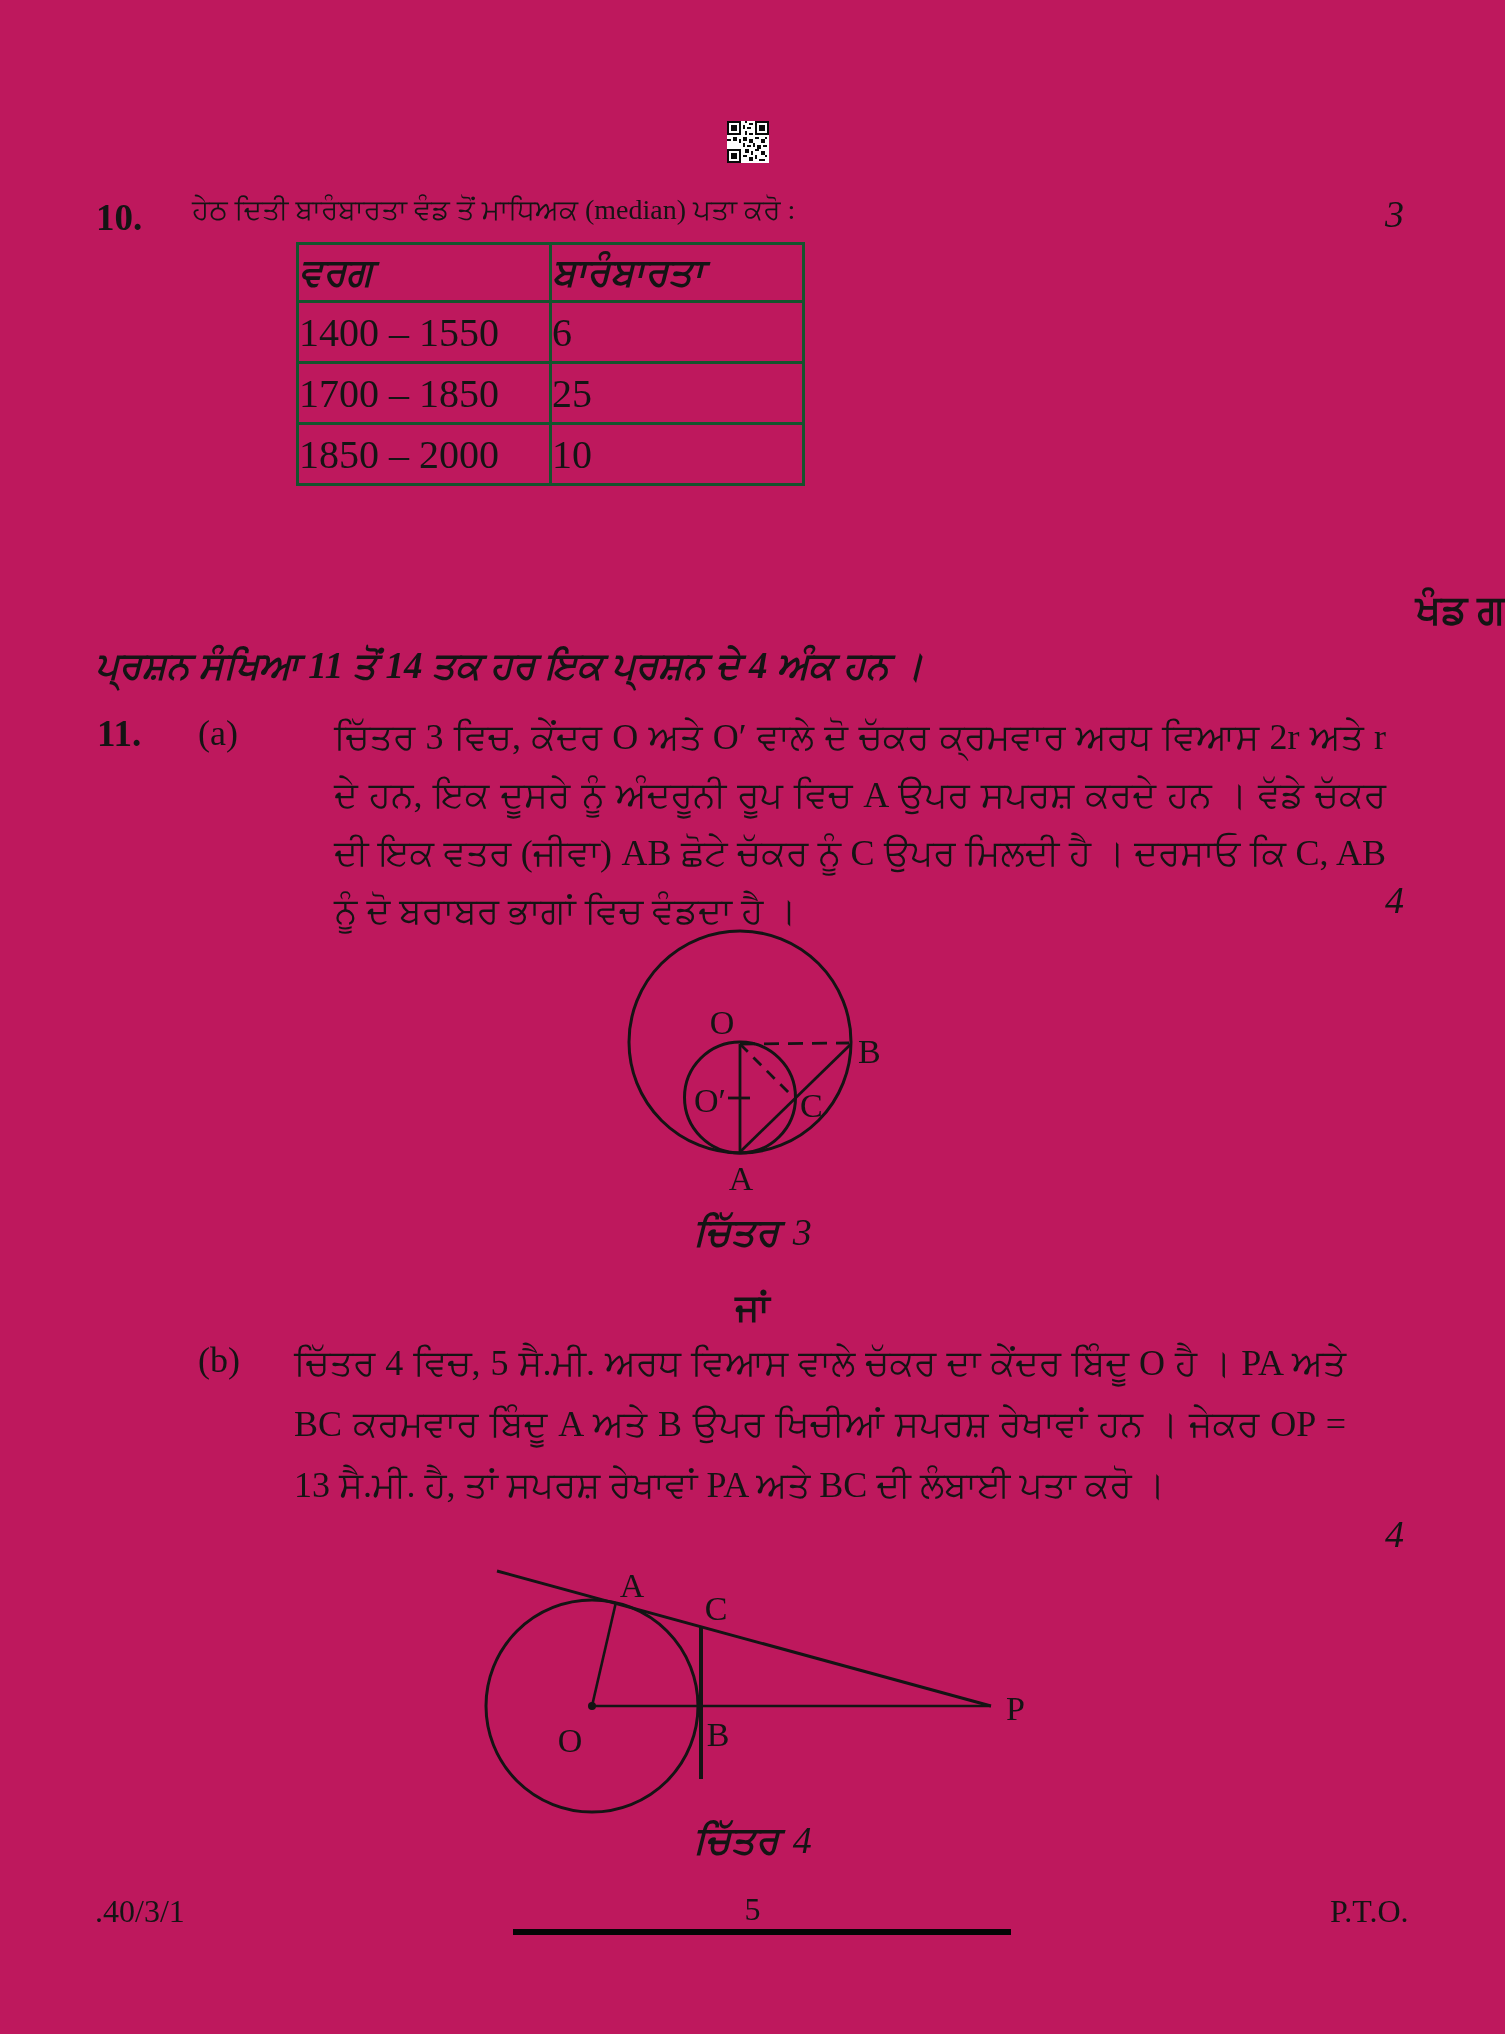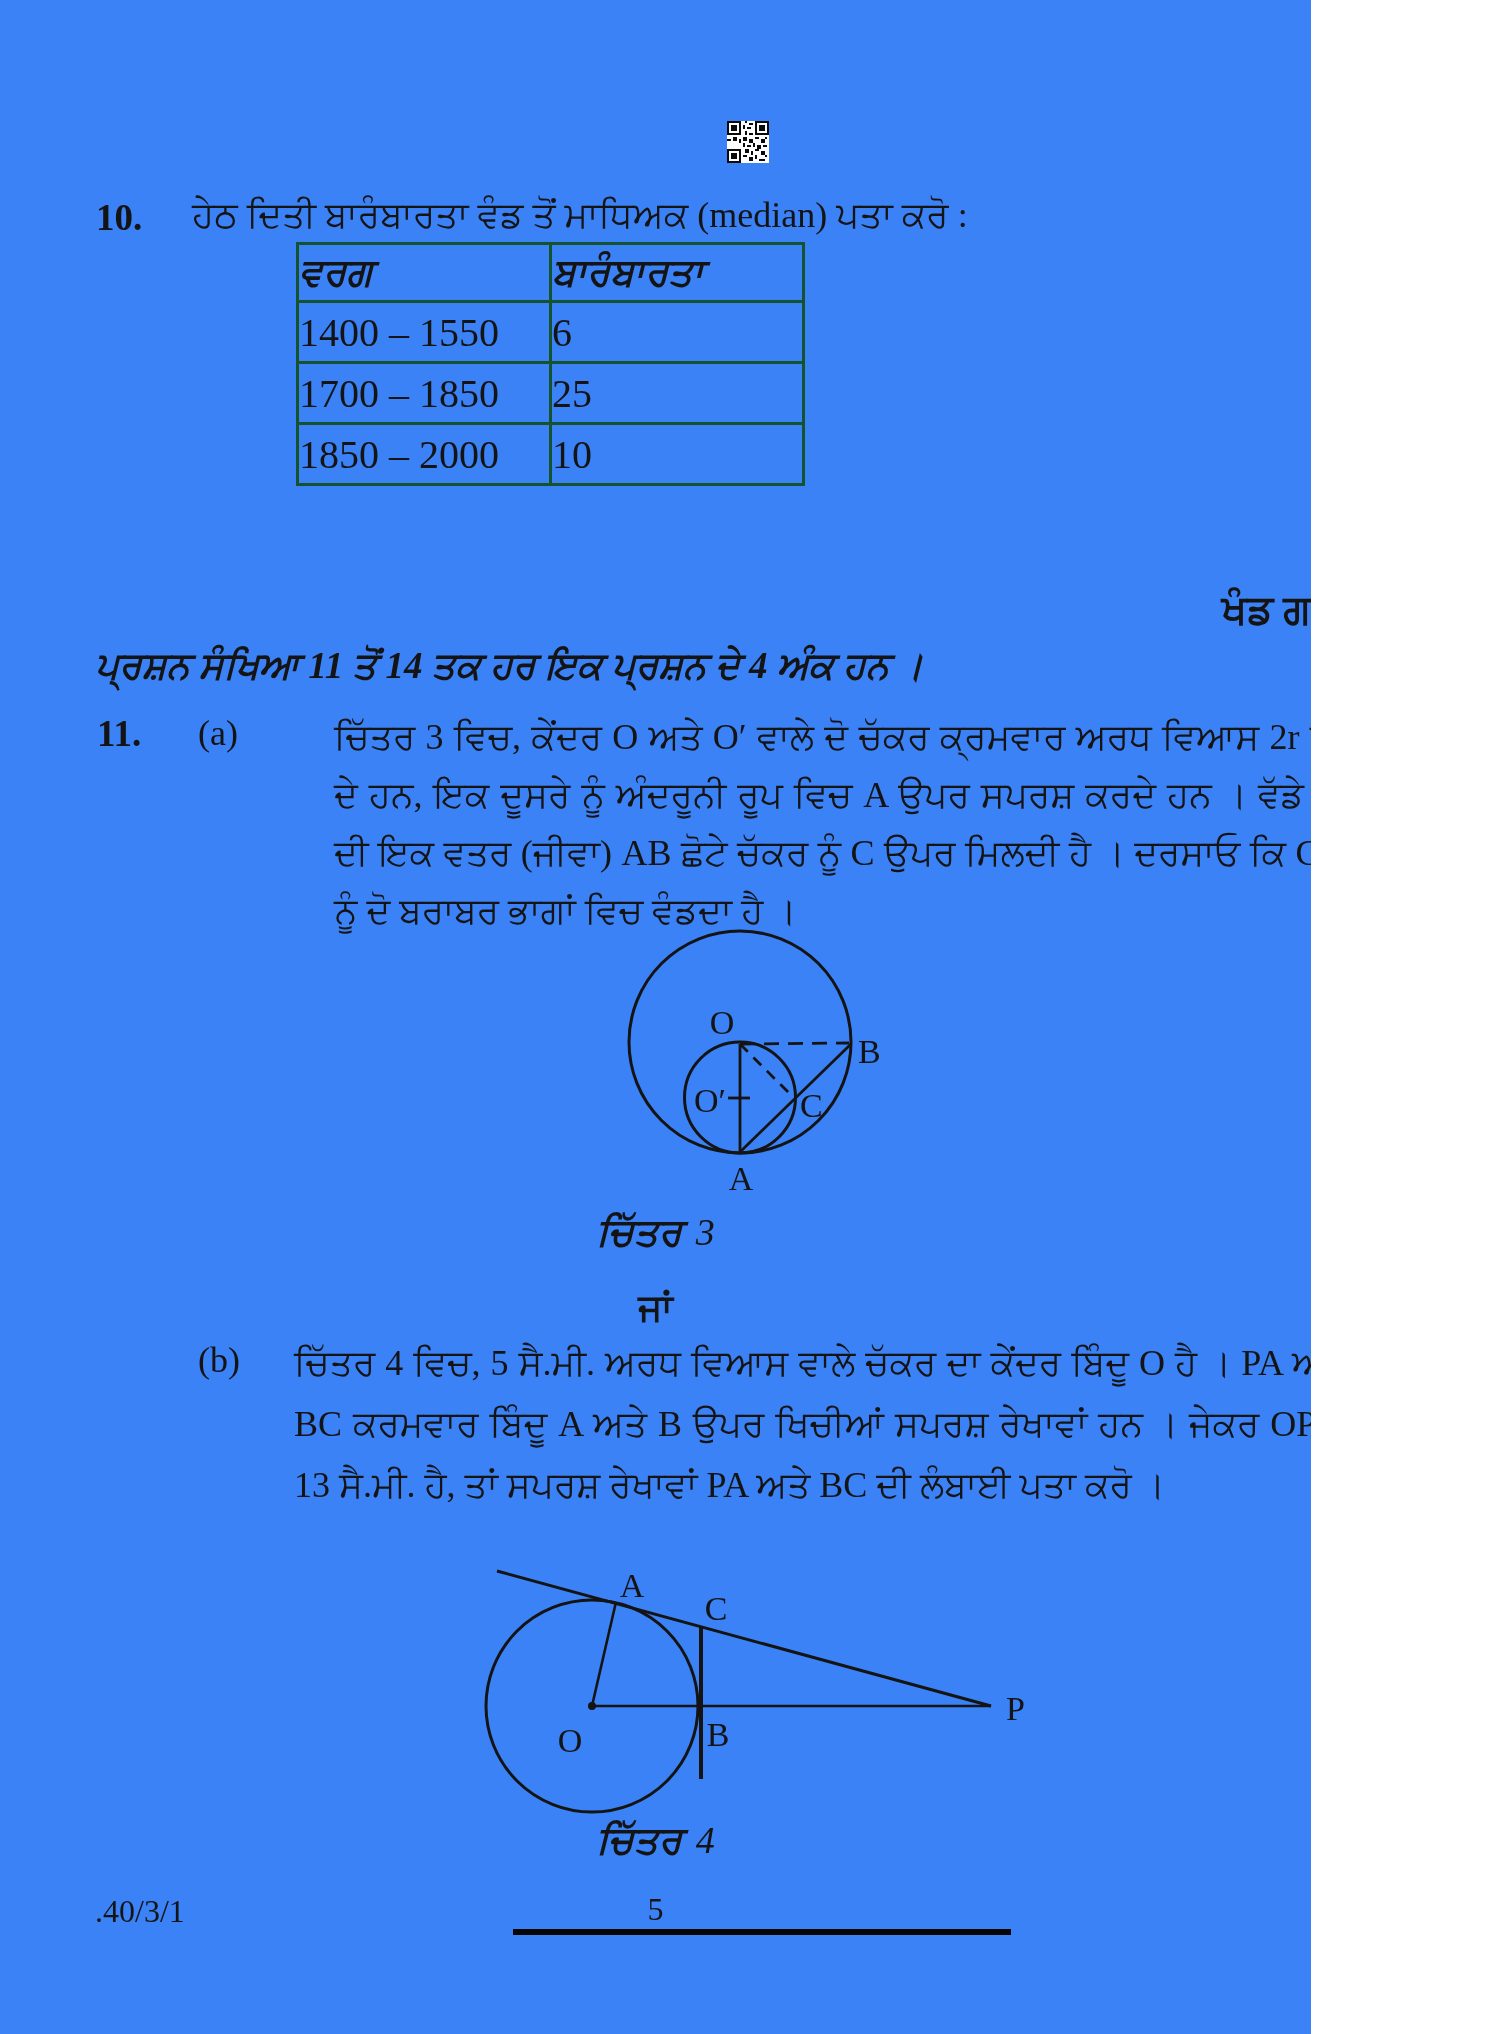--- a/index.html
+++ b/index.html
@@ -1,29 +1,29 @@
 <!DOCTYPE html>
 <html><head>
 <meta charset="utf-8">
 <style>
   html,body{margin:0;padding:0;}
   body{background:#ffffff;}
   .page{
     position:relative;
-    width:1311px;height:2034px;
-    background:#3b82f6;
+    width:1505px;height:2034px;
+    background:#be185d;
     font-family:"Liberation Serif", "DejaVu Sans", serif;
     color:#141414;
     overflow:hidden;
   }
   .pa{font-family:"Liberation Serif","DejaVu Sans",serif;}
   .abs{position:absolute;}
   .qnum{font-weight:bold;font-size:37px;}
   .qlabel{font-size:36px;}
-  .qtext{font-size:36px;}
+  .qtext{font-size:28px;}
   .marks{font-size:38px;font-style:italic;font-family:"Liberation Serif",serif;}
   .para{
     font-size:36px;
     text-align:justify;
     text-justify:inter-word;
   }
   .para-a{line-height:58px;margin-left:40px;}
   .para-b{line-height:61px;}
   
   table.freq{

